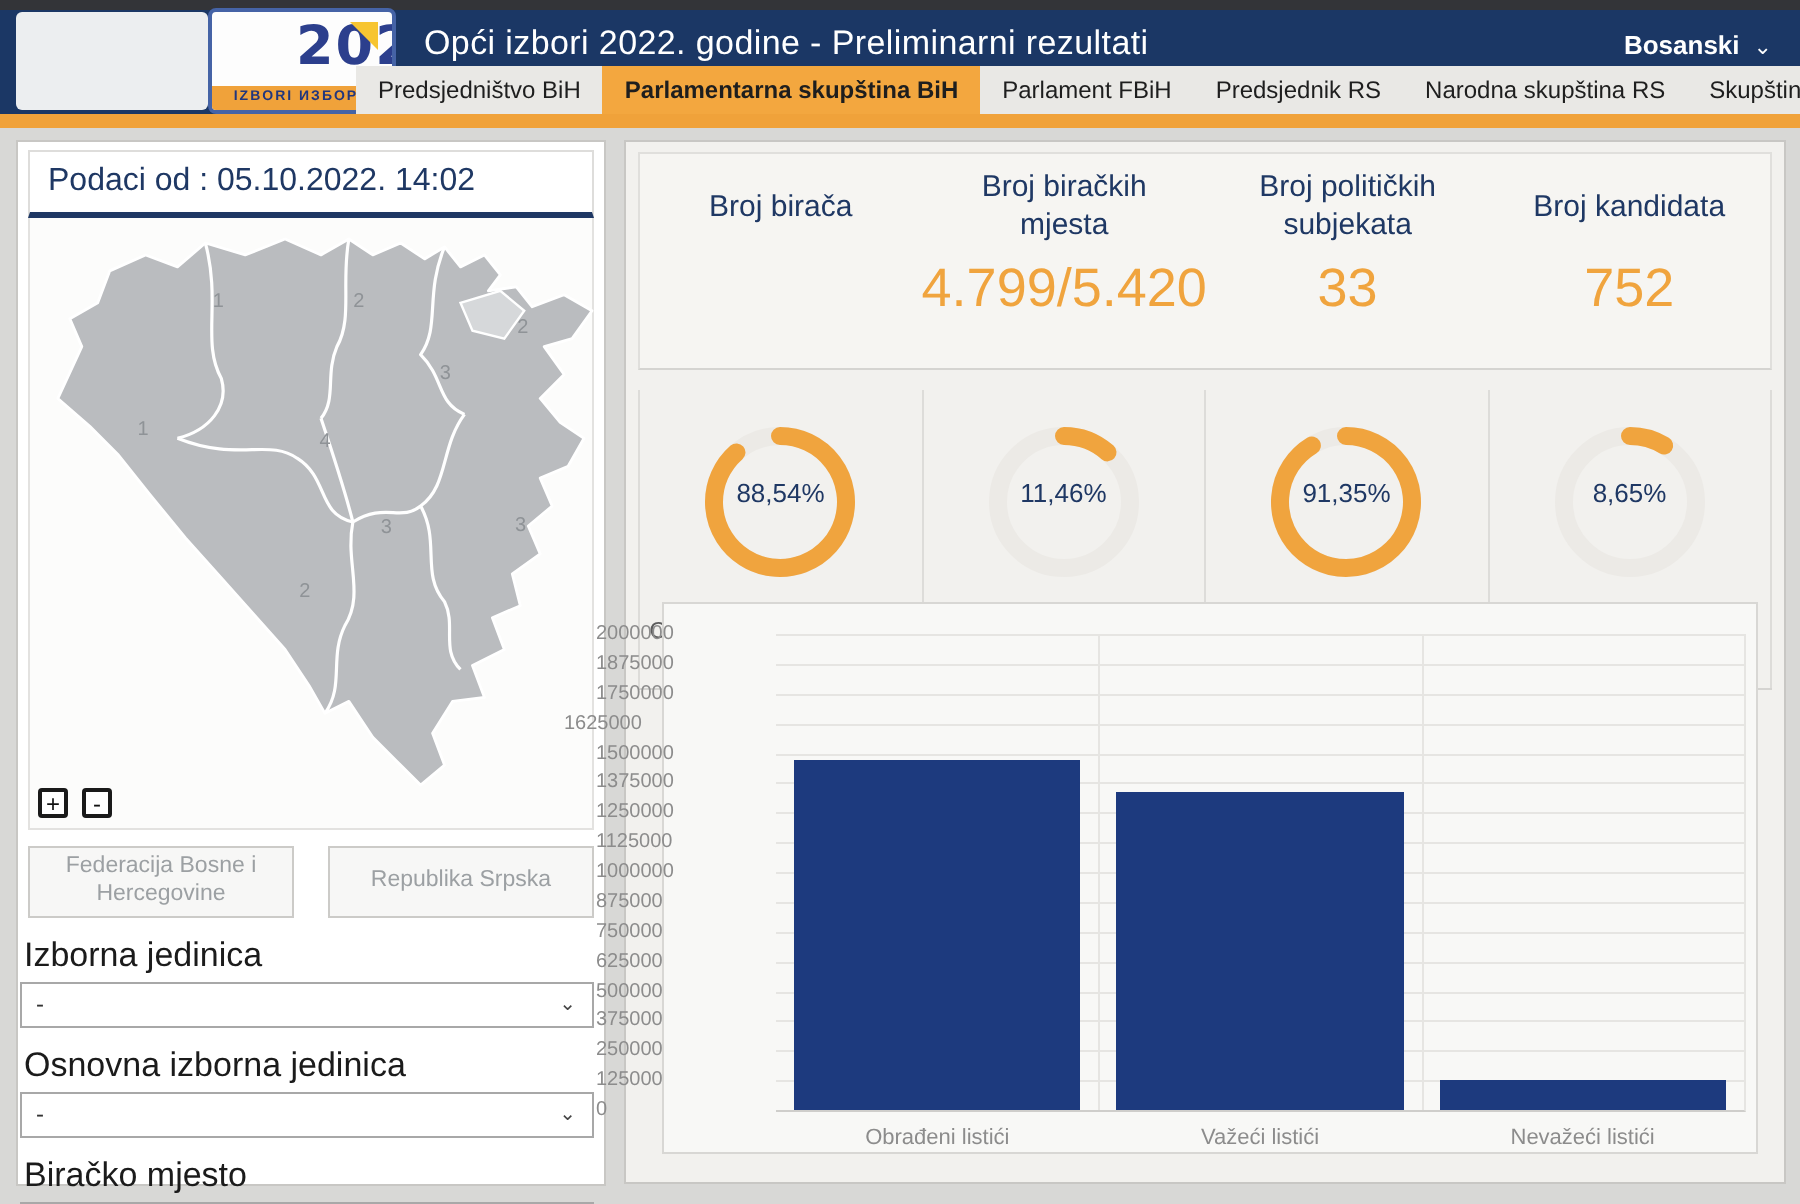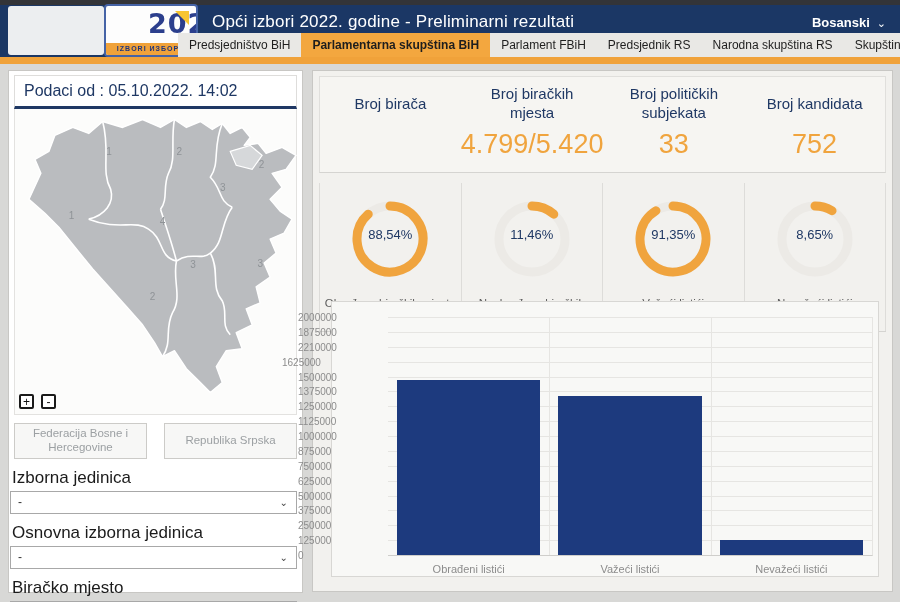--- a/index.html
+++ b/index.html
@@ -48,21 +48,21 @@
         align-items:center;justify-content:center;cursor:pointer;font-family:inherit;}
   .filter-label{margin:9px 5px 3px 3px;font-size:17px;color:#1b1b1b;}
   .select{margin:0 5px 0 1px;height:21px;background:#ffffff;border:1px solid #a8a8a8;
         position:relative;font-size:12px;color:#333;line-height:21px;padding-left:7px;cursor:pointer;}
   .select .chev{position:absolute;right:8px;top:0;font-size:10px;color:#444;}
 
   
   .right-panel{position:absolute;left:312px;top:70px;width:581px;height:522px;background:#f2f1ee;
         border:1px solid #c8c7c4;box-sizing:border-box;}
   .stats-row{margin:5px 6px 0 6px;display:flex;background:#f6f5f2;border:1px solid #e0dfdc;
-        border-bottom:1px solid #d5d4d1;padding:8px 0 12px 0;}
+        border-bottom:1px solid #d5d4d1;padding:8px 0 24px 0;}
   .stat{flex:1;text-align:center;}
   .stat-label{color:#1f3864;font-size:15px;line-height:1.25;min-height:38px;display:flex;
         align-items:center;justify-content:center;padding:0 14px;}
   .stat-value{color:#f0a43e;font-size:27px;margin-top:6px;}
   .gauge-row{margin:10px 6px 0 6px;display:flex;border-bottom:1px solid #d5d4d1;border-left:1px solid #dddcd9;}
   .gauge{flex:1;text-align:center;border-right:1px solid #dddcd9;padding:6px 0 10px 0;position:relative;}
   .gauge-pct{position:absolute;left:0;top:44px;width:100%;text-align:center;
         color:#1f3864;font-size:13px;}
   .gauge-caption{color:#5c5c5c;font-size:11.5px;margin-top:4px;}
   .chart-card{position:absolute;left:18px;top:230px;width:548px;height:276px;background:#f8f8f6;
@@ -256,21 +256,21 @@
         <div class="ytick" style="top: 193.5px; right: 520px;">500000</div>
         <div class="ytick" style="top: 178.625px; right: 520px;">625000</div>
         <div class="ytick" style="top: 163.75px; right: 520px;">750000</div>
         <div class="ytick" style="top: 148.875px; right: 520px;">875000</div>
         <div class="ytick" style="top: 134px; right: 520px; padding-left: 12px;">1000000</div>
         <div class="ytick" style="top: 119.125px; right: 520px;">1125000</div>
         <div class="ytick" style="top: 104.25px; right: 520px;">1250000</div>
         <div class="ytick" style="top: 89.375px; right: 520px;">1375000</div>
         <div class="ytick" style="top: 74.5px; right: 520px;">1500000</div>
         <div class="ytick" style="top: 59.625px; right: 536px;">1625000</div>
-        <div class="ytick" style="top: 44.75px; right: 520px;">2210000</div>
+        <div class="ytick" style="top: 44.75px; right: 520px;">1750000</div>
         <div class="ytick" style="top: 29.875px; right: 520px;">1875000</div>
         <div class="ytick" style="top: 15px; right: 520px;">2000000</div>
       </div>
     <div id="xlabels">
         <div class="xlabel" style="left: 56.6667px; top: 261px;">Obrađeni listići</div>
         <div class="xlabel" style="left: 218px; top: 261px;">Važeći listići</div>
         <div class="xlabel" style="left: 379.333px; top: 261px;">Nevažeći listići</div>
       </div>
   </div>
 </div>

